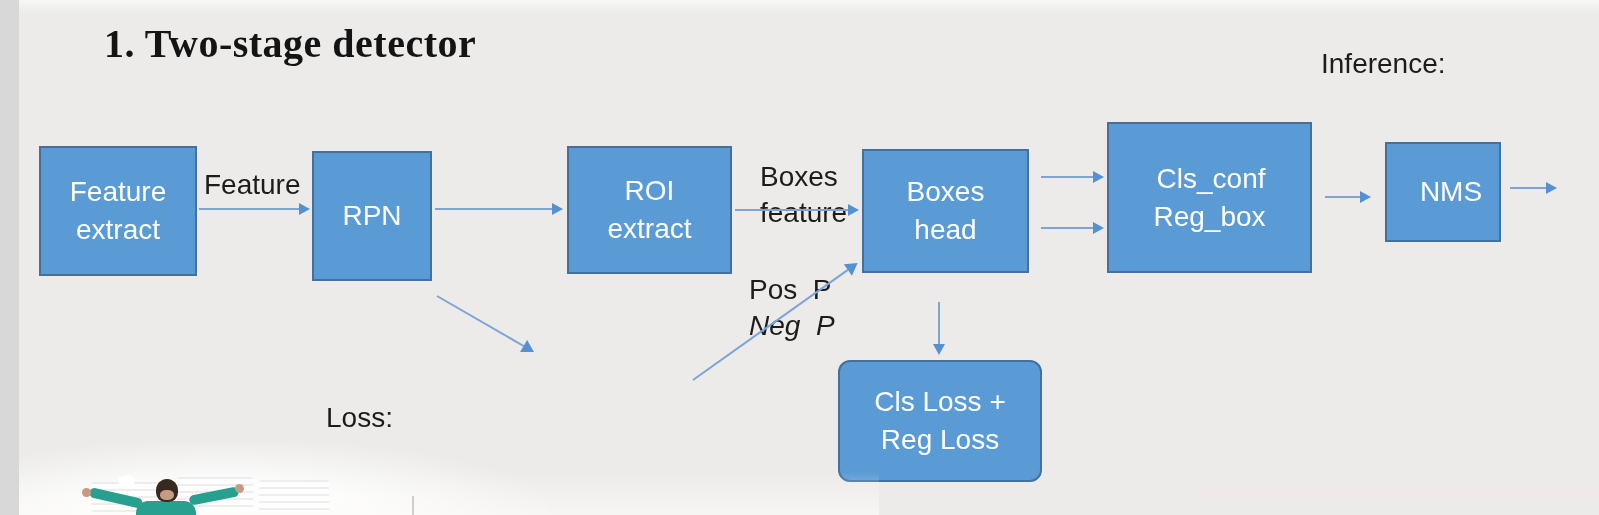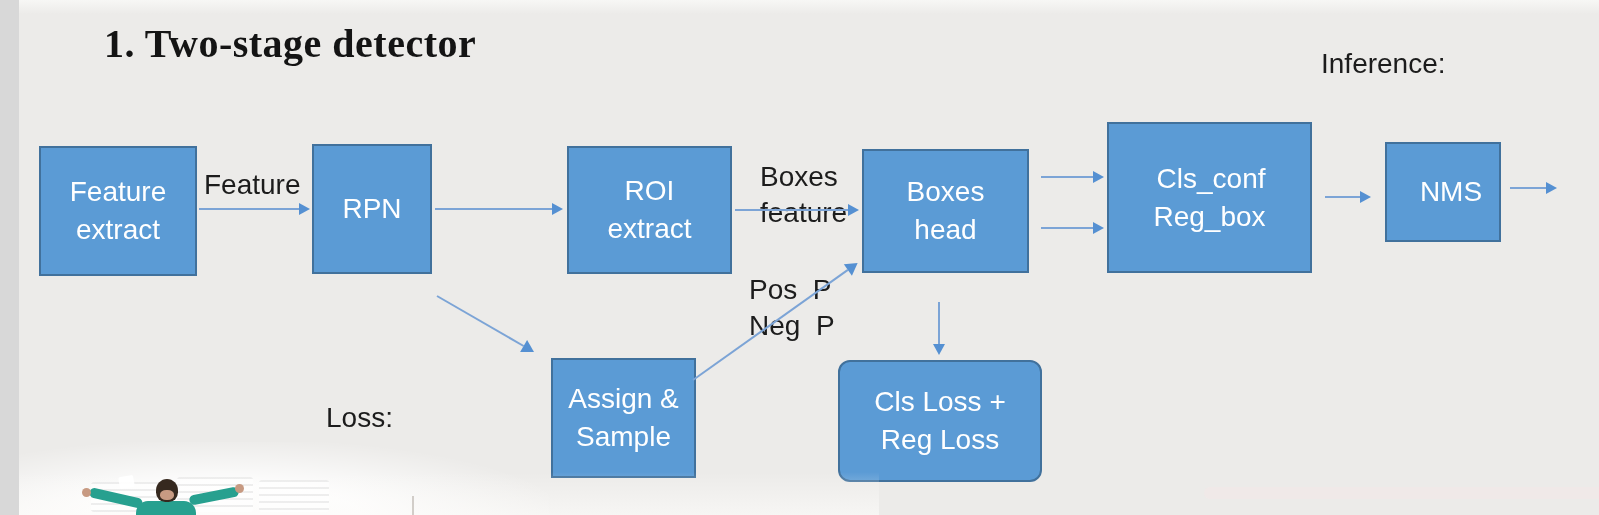--- a/index.html
+++ b/index.html
@@ -84,52 +84,48 @@
 <div class="stage">
 
   <div class="title">1. Two-stage detector</div>
   <div class="ctx-label" style="left:1302px; top:46px;">Inference:</div>
   <div class="ctx-label" style="left:307px; top:400px;">Loss:</div>
 
   <div class="node" style="left:20px; top:146px; width:158px; height:130px;">
     <span>Feature
 extract</span>
   </div>
-  <div class="node" style="left:293px; top:144px; width:120px; height:130px;">
+  <div class="node" style="left:293px; top:151px; width:120px; height:130px;">
     <span>RPN</span>
   </div>
   <div class="node" style="left:548px; top:146px; width:165px; height:128px;text-align:center;">
     <span>ROI
 extract</span>
   </div>
   <div class="node" style="left:843px; top:149px; width:167px; height:124px;">
     <span>Boxes
 head</span>
   </div>
   <div class="node" style="left:1088px; top:122px; width:205px; height:151px;text-align:right;">
     <span>Cls_conf
 Reg_box</span>
   </div>
   <div class="node" style="left:1366px; top:142px; width:116px; height:100px;padding-left:16px;">
     <span>NMS</span>
   </div>
-  <div class="node" style="left:532px; top:358px; width:145px; height:120px;">
-    <span>Assign &amp;
-Sample</span>
-  </div>
   <div class="node" style="left:819px; top:360px; width:204px; height:122px;border-radius:12px;">
     <span>Cls Loss +
 Reg Loss</span>
   </div>
 
   <div class="edge-label" style="left:185px; top:167px;">Feature</div>
   <div class="edge-label" style="left:741px; top:159px;">Boxes
 feature</div>
   <div class="edge-label" style="left:730px; top:272px;">Pos  P</div>
-  <div class="edge-label" style="left:730px; top:308px;">Neg  P</div>
+  <div class="edge-label" style="left:730px; top:308px;font-style:italic;">Neg  P</div>
 
   <div class="arrow-h" style="left:180px; top:208px; width:100px;"></div>
   <div class="arrow-h" style="left:416px; top:208px; width:117px;"></div>
   <div class="arrow-h" style="left:716px; top:209px; width:113px;"></div>
   <div class="arrow-h" style="left:1022px; top:176px; width:52px;"></div>
   <div class="arrow-h" style="left:1022px; top:227px; width:52px;"></div>
   <div class="arrow-h" style="left:1306px; top:196px; width:35px;"></div>
   <div class="arrow-h" style="left:1491px; top:187px; width:36px;"></div>
   <div class="arrow-v" style="left:919px; top:302px; height:42px;"></div>
   <div class="arrow-d" style="left:418px; top:295px; width:100px; transform:rotate(30deg);"></div>

